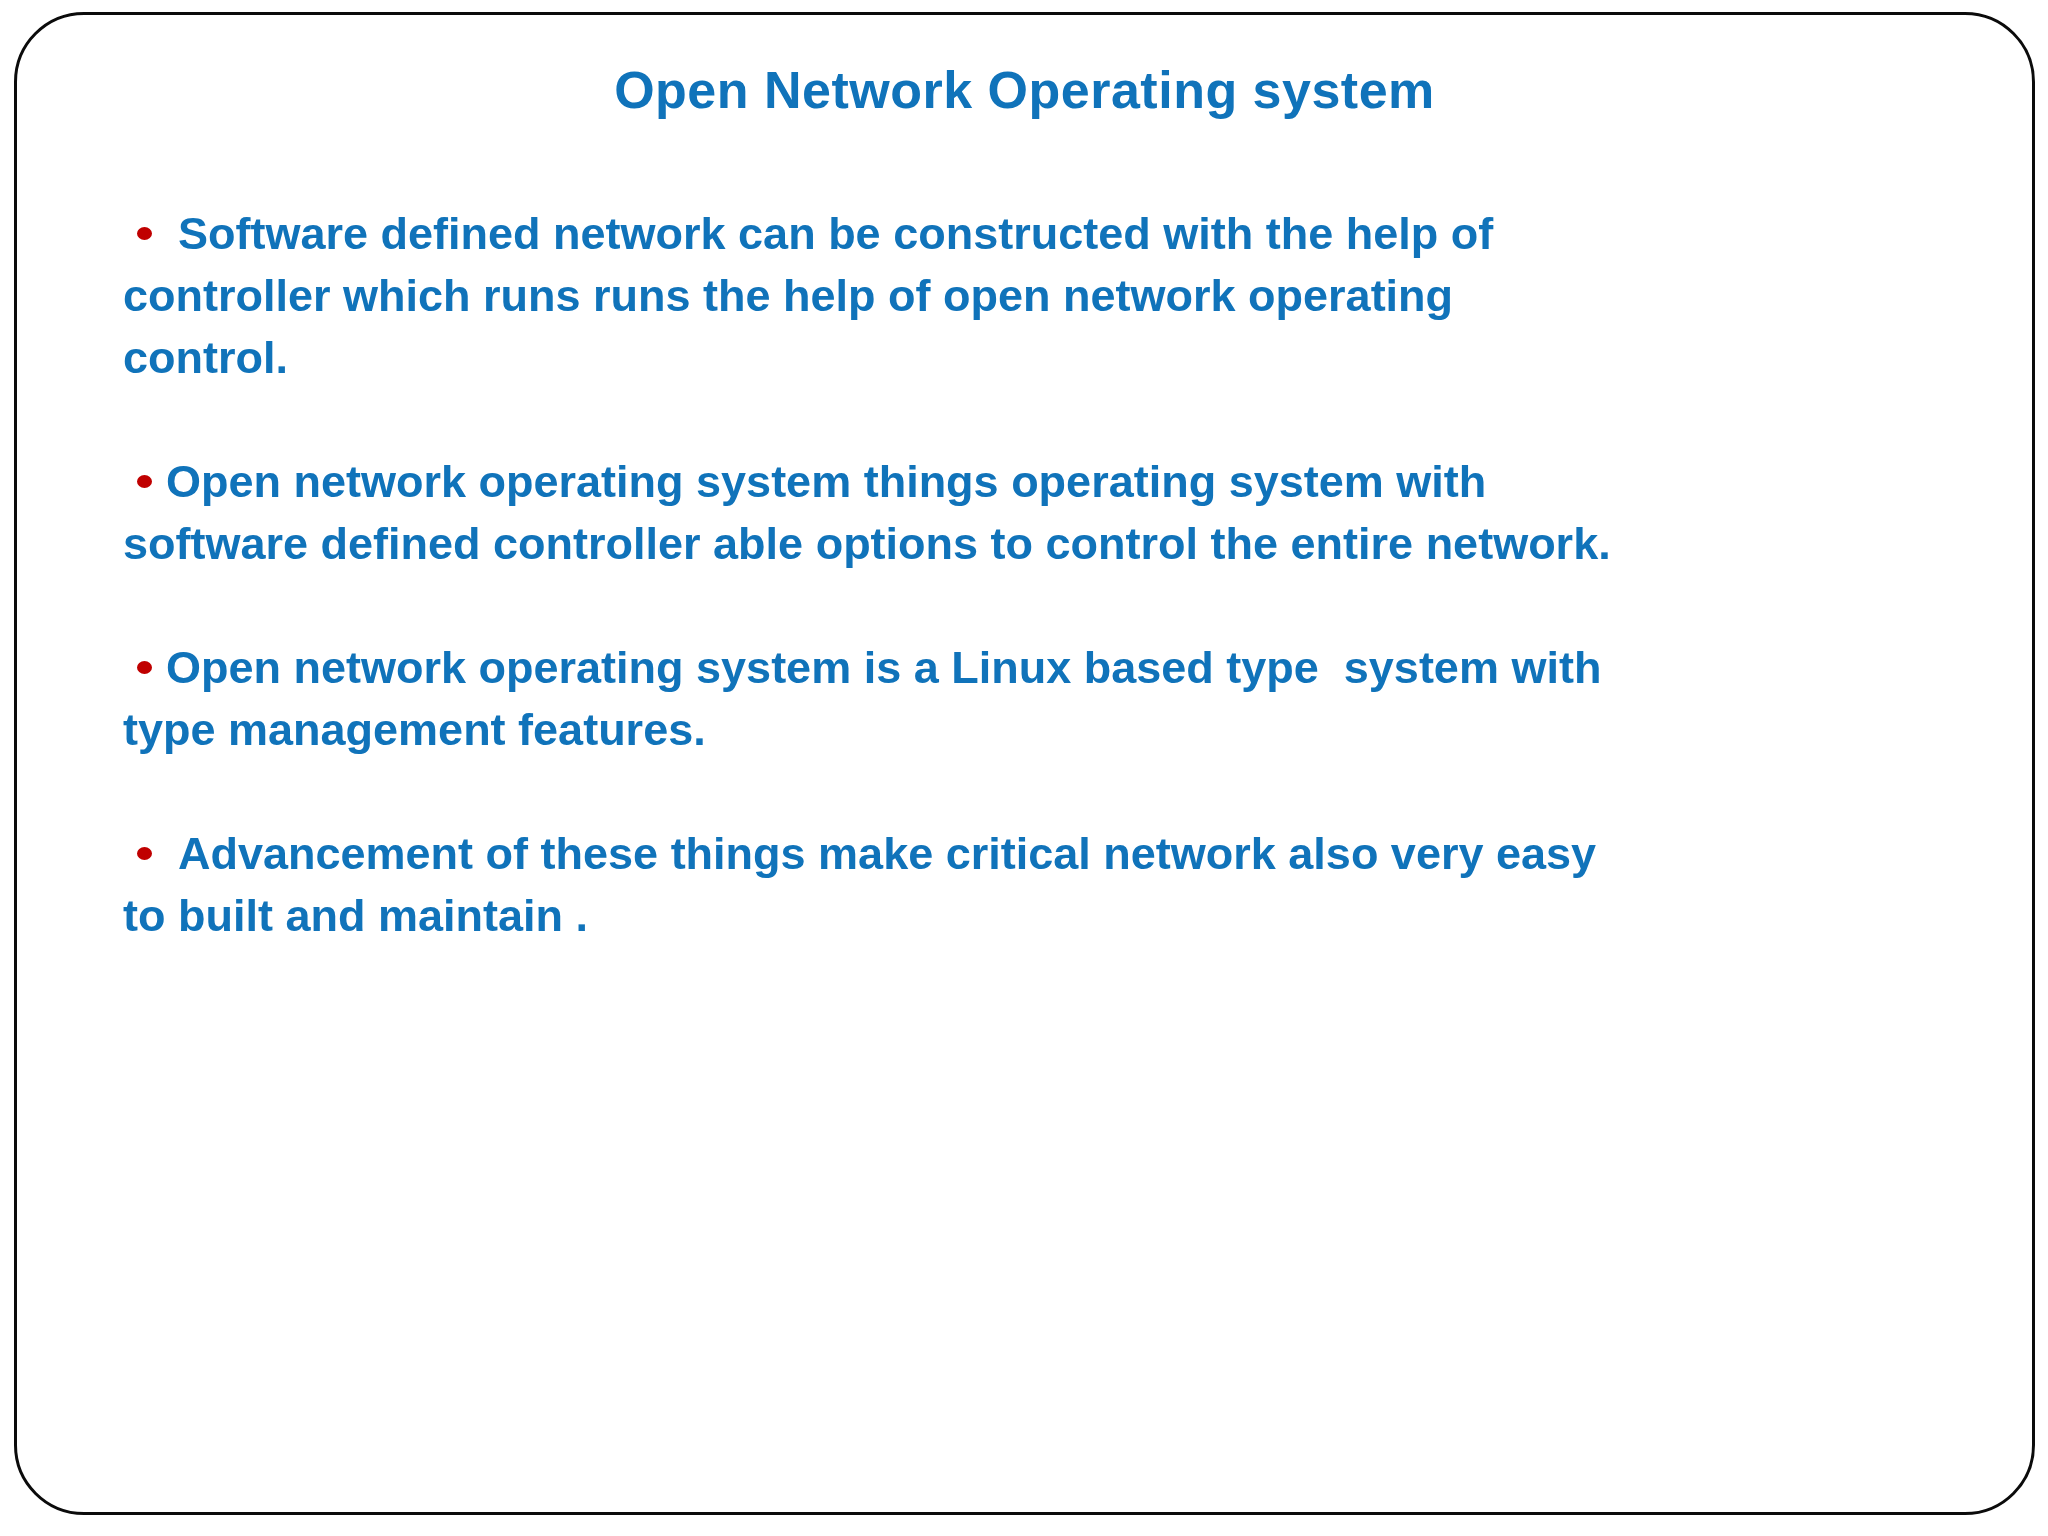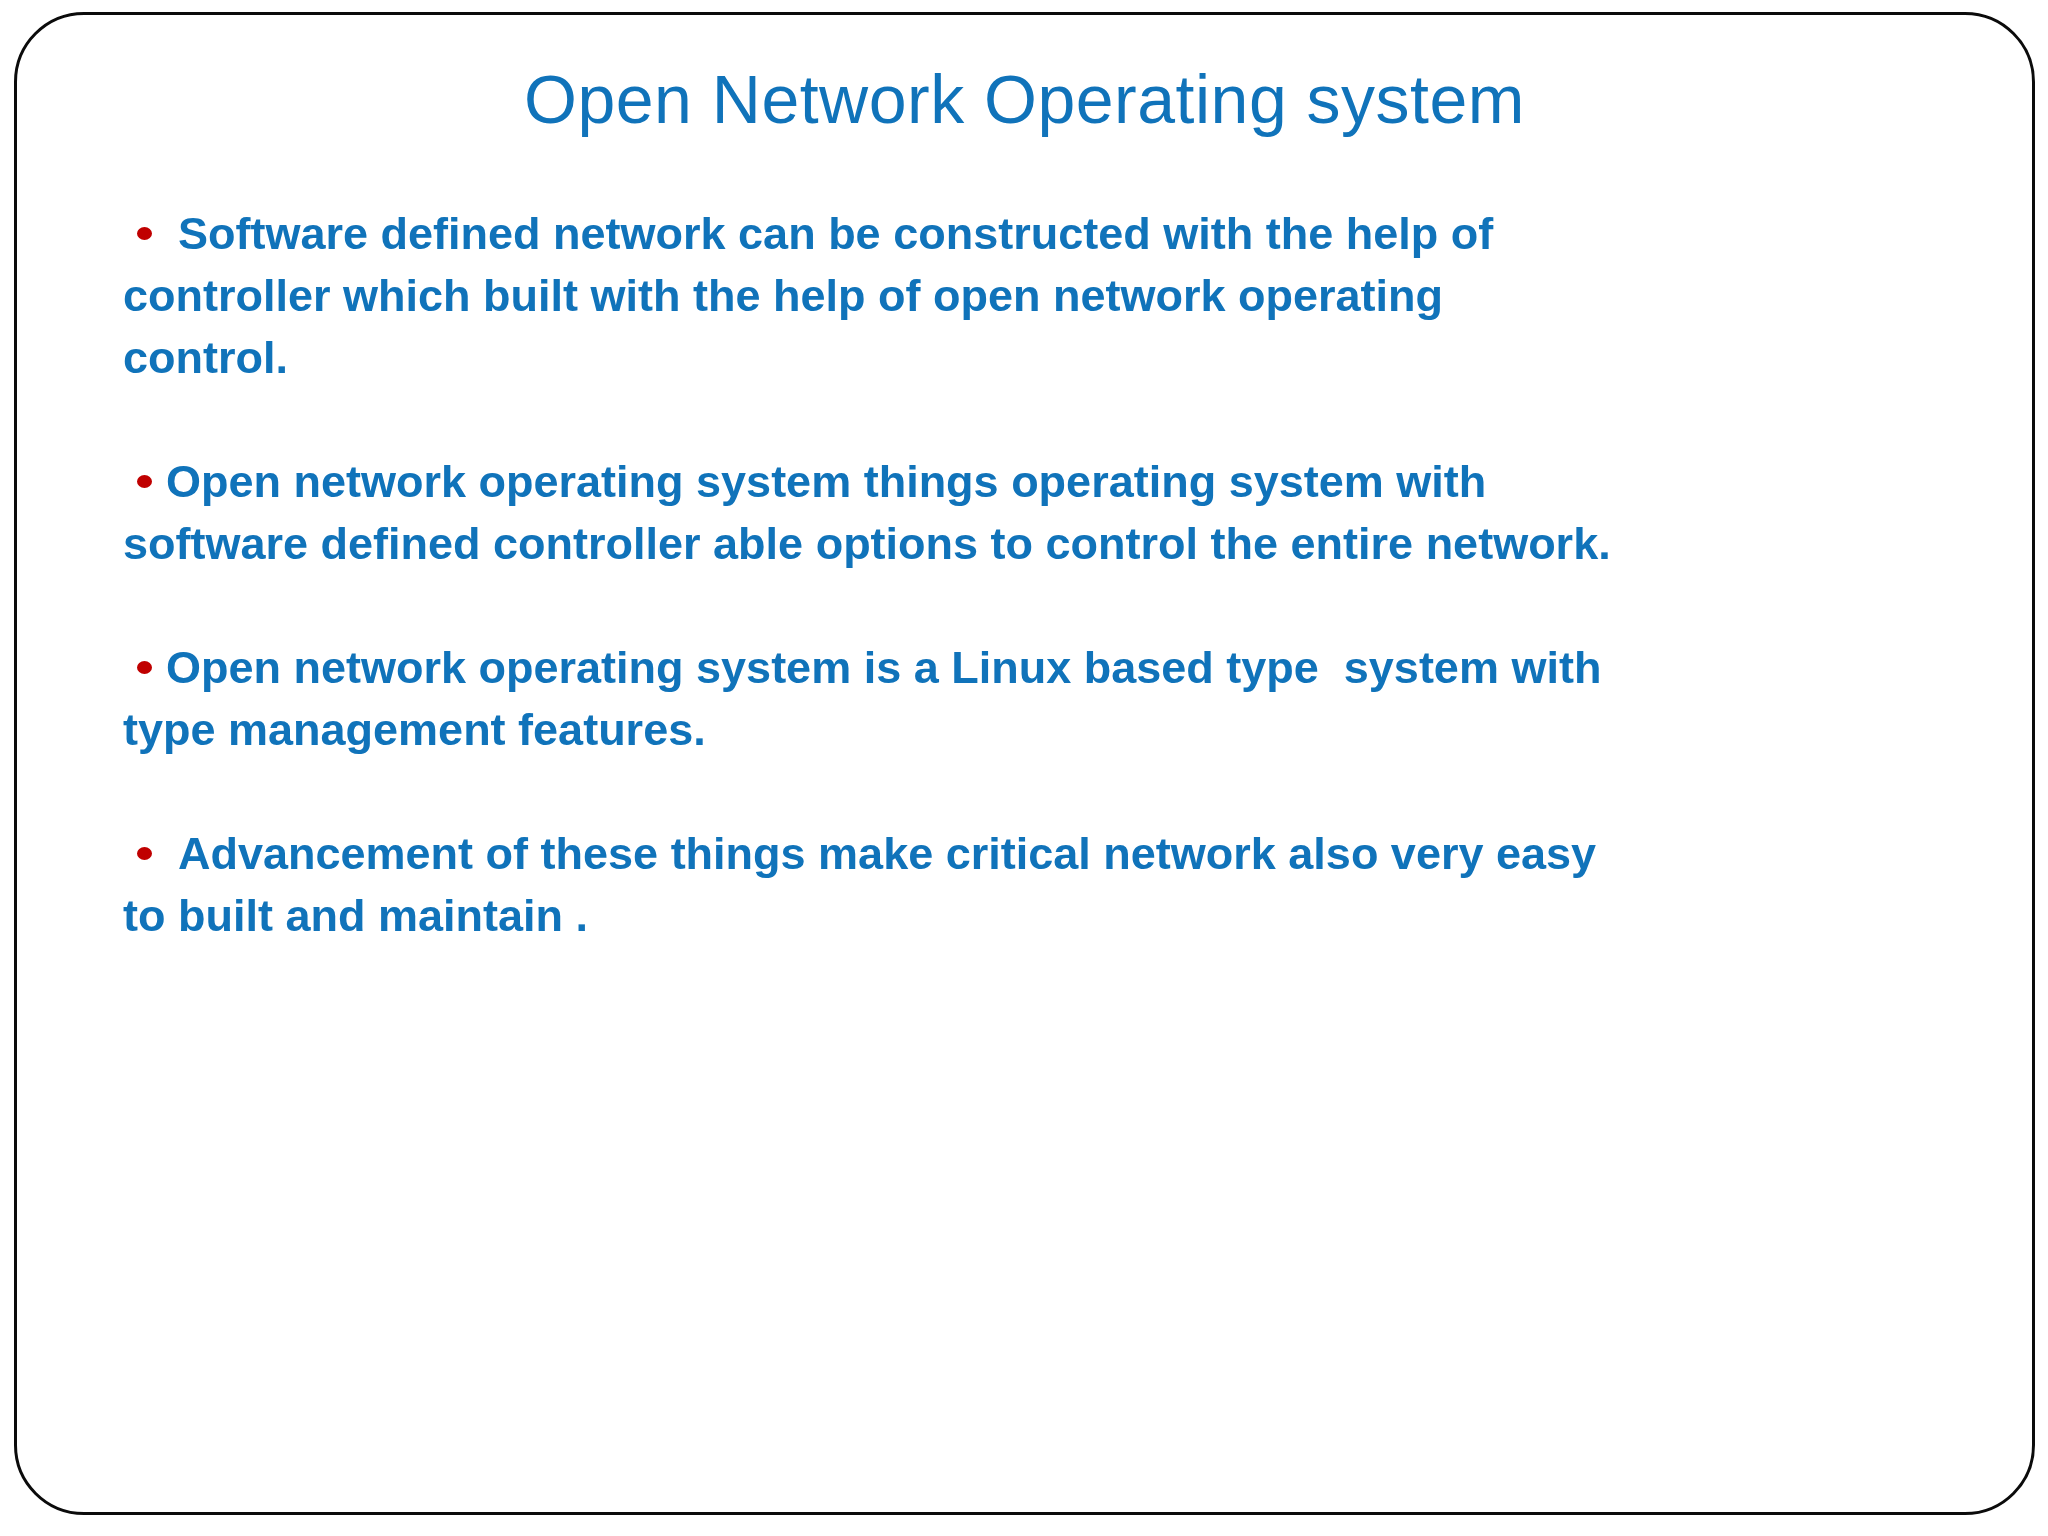--- a/index.html
+++ b/index.html
@@ -30,22 +30,22 @@
     background: #ffffff;
     box-sizing: border-box;
   }
 
   .slide-title {
     position: absolute;
     left: 0;
     right: 0;
     top: 45px;
     text-align: center;
-    font-size: 68px;
-    font-weight: normal;
+    font-size: 52px;
+    font-weight: bold;
     letter-spacing: 0.5px;
     color: var(--text-color, #1073ba);
     white-space: pre-wrap;
   }
 
   .content {
     position: absolute;
     left: 94px;
     top: 188px;
     width: 1840px;
@@ -83,21 +83,21 @@
 
 <div class="stage">
   <div class="slide">
 
     <div class="slide-title">Open Network Operating system</div>
 
     <div class="content">
 
       <div class="bullet-para">
         <div class="line"><span class="dot gap-wide"></span><span>Software defined network can be constructed with the help of</span></div>
-        <div class="line"><span>controller which built with the help of open network operating</span></div>
+        <div class="line"><span>controller which runs runs the help of open network operating</span></div>
         <div class="line"><span>control.</span></div>
       </div>
 
       <div class="bullet-para">
         <div class="line"><span class="dot gap-narrow"></span><span>Open network operating system things operating system with</span></div>
         <div class="line"><span>software defined controller able options to control the entire network.</span></div>
       </div>
 
       <div class="bullet-para">
         <div class="line"><span class="dot gap-narrow"></span><span>Open network operating system is a Linux based type  system with</span></div>

